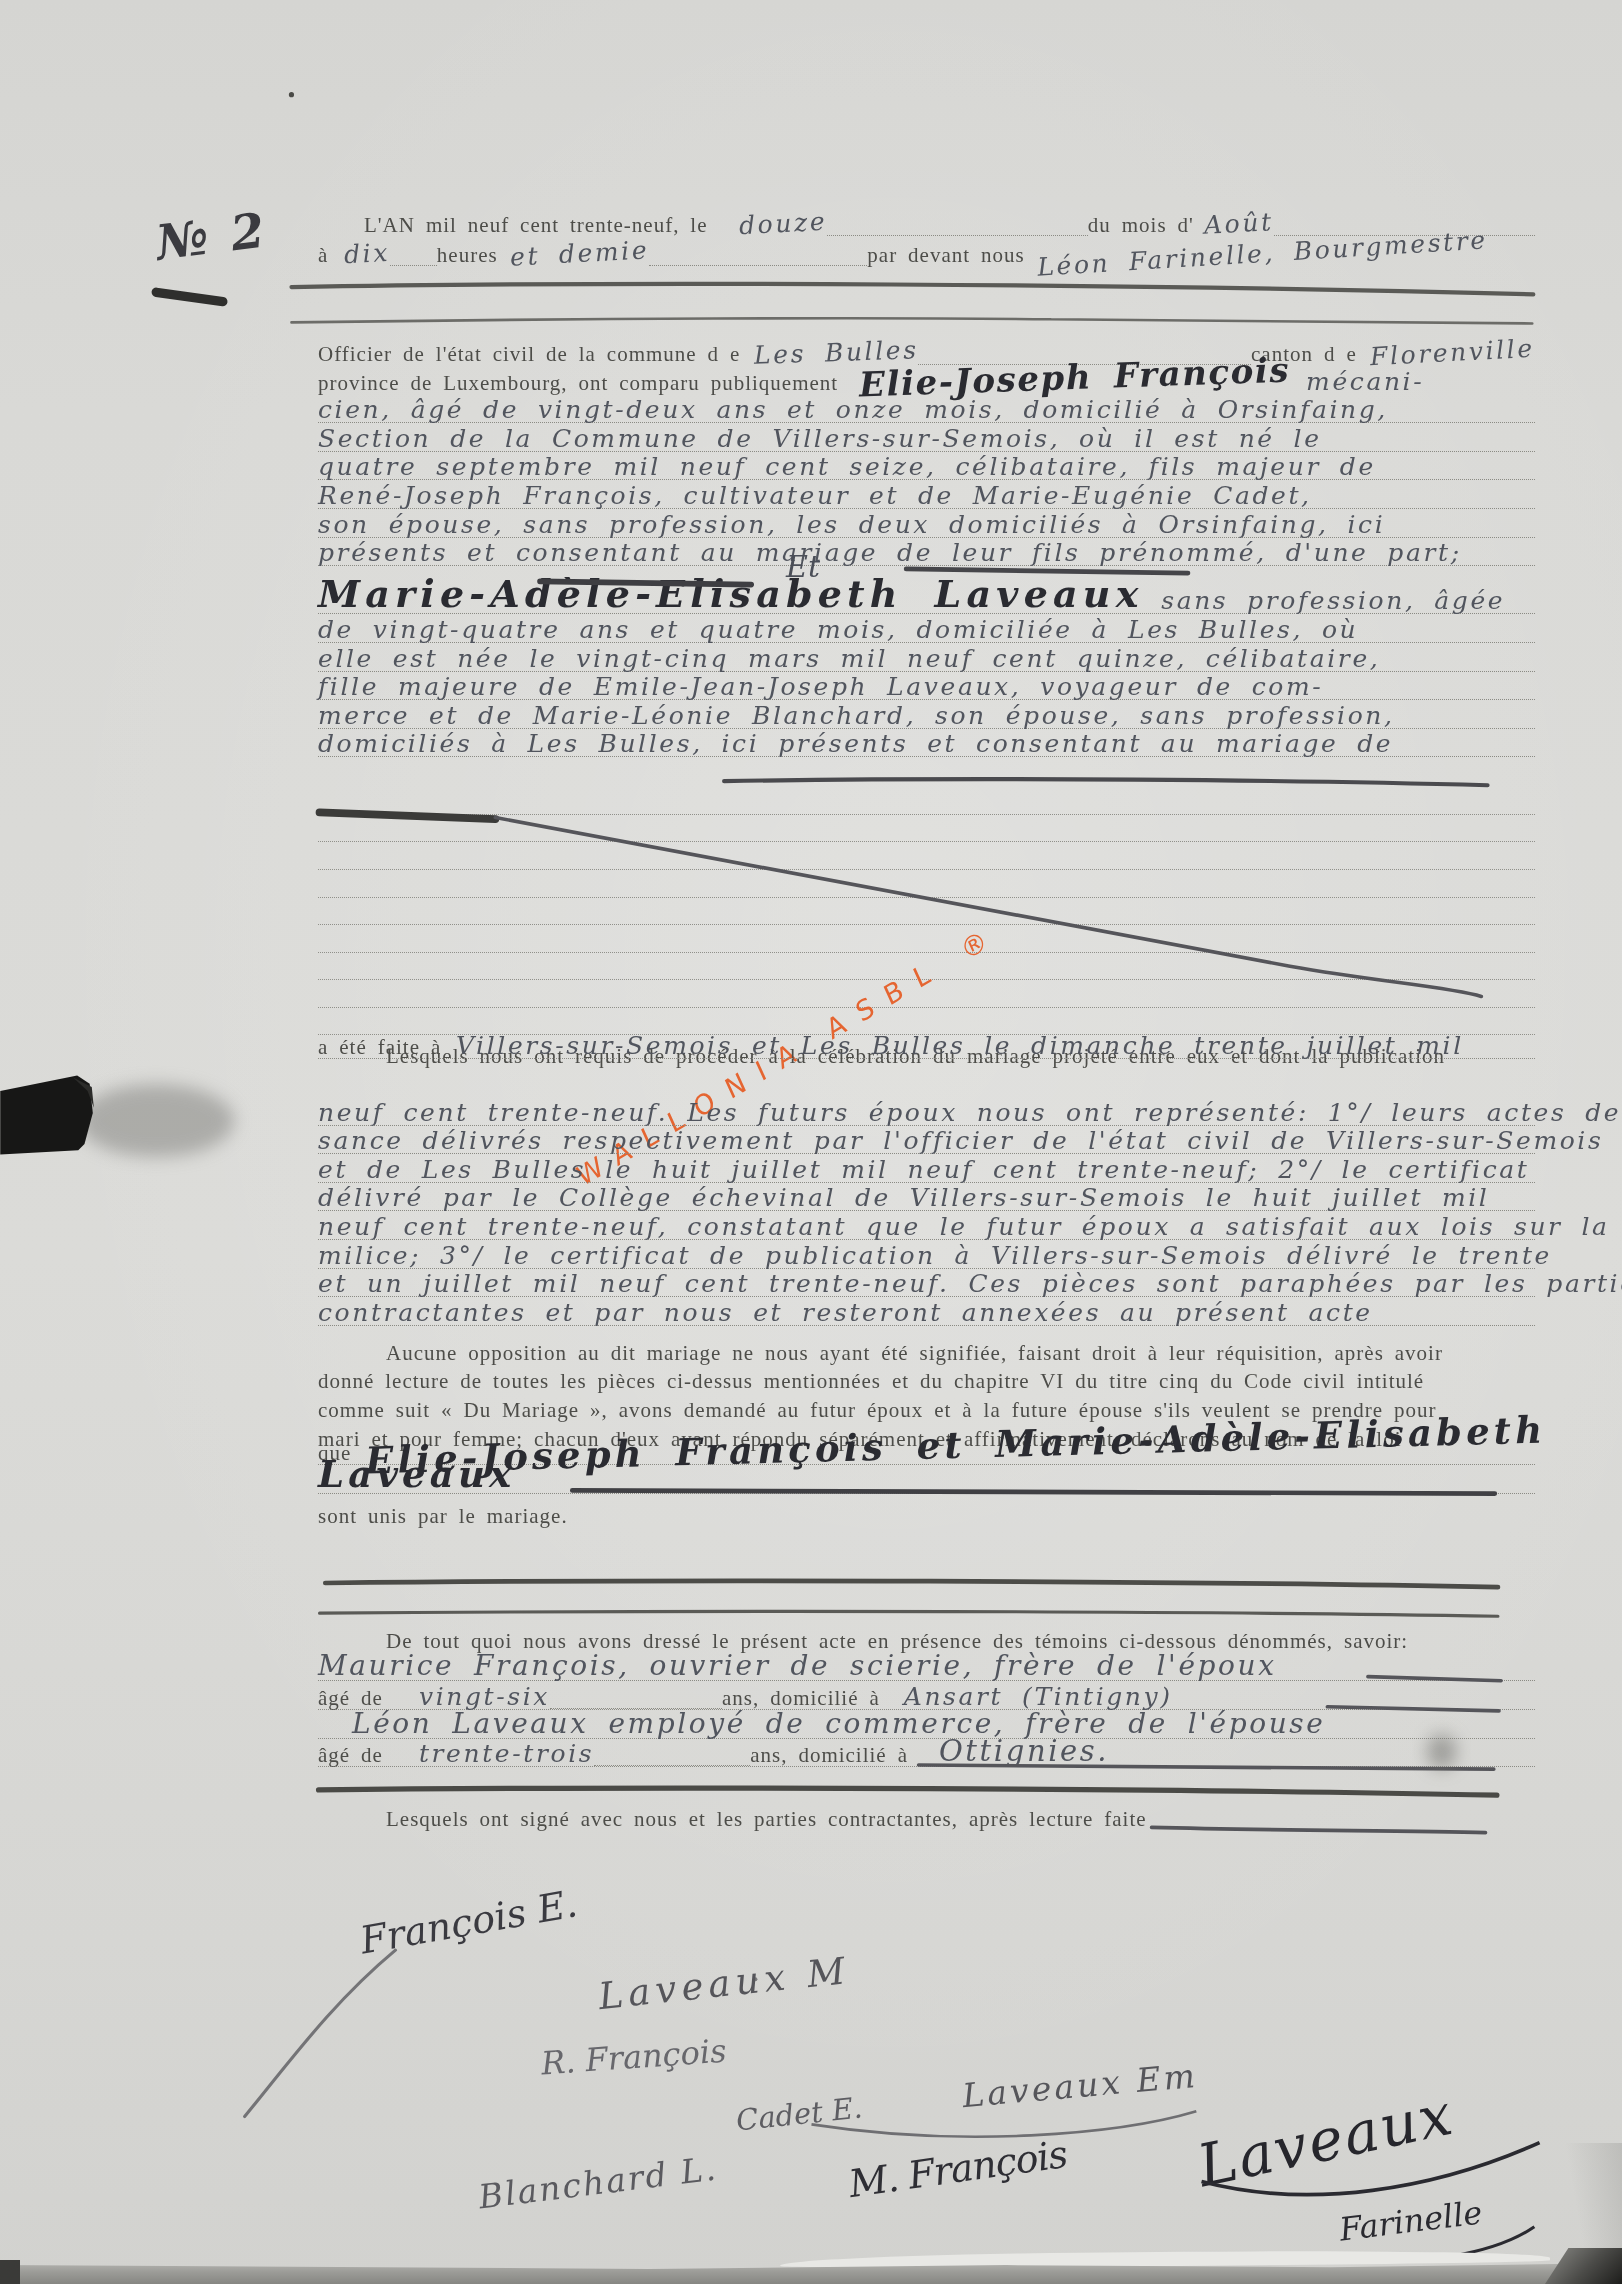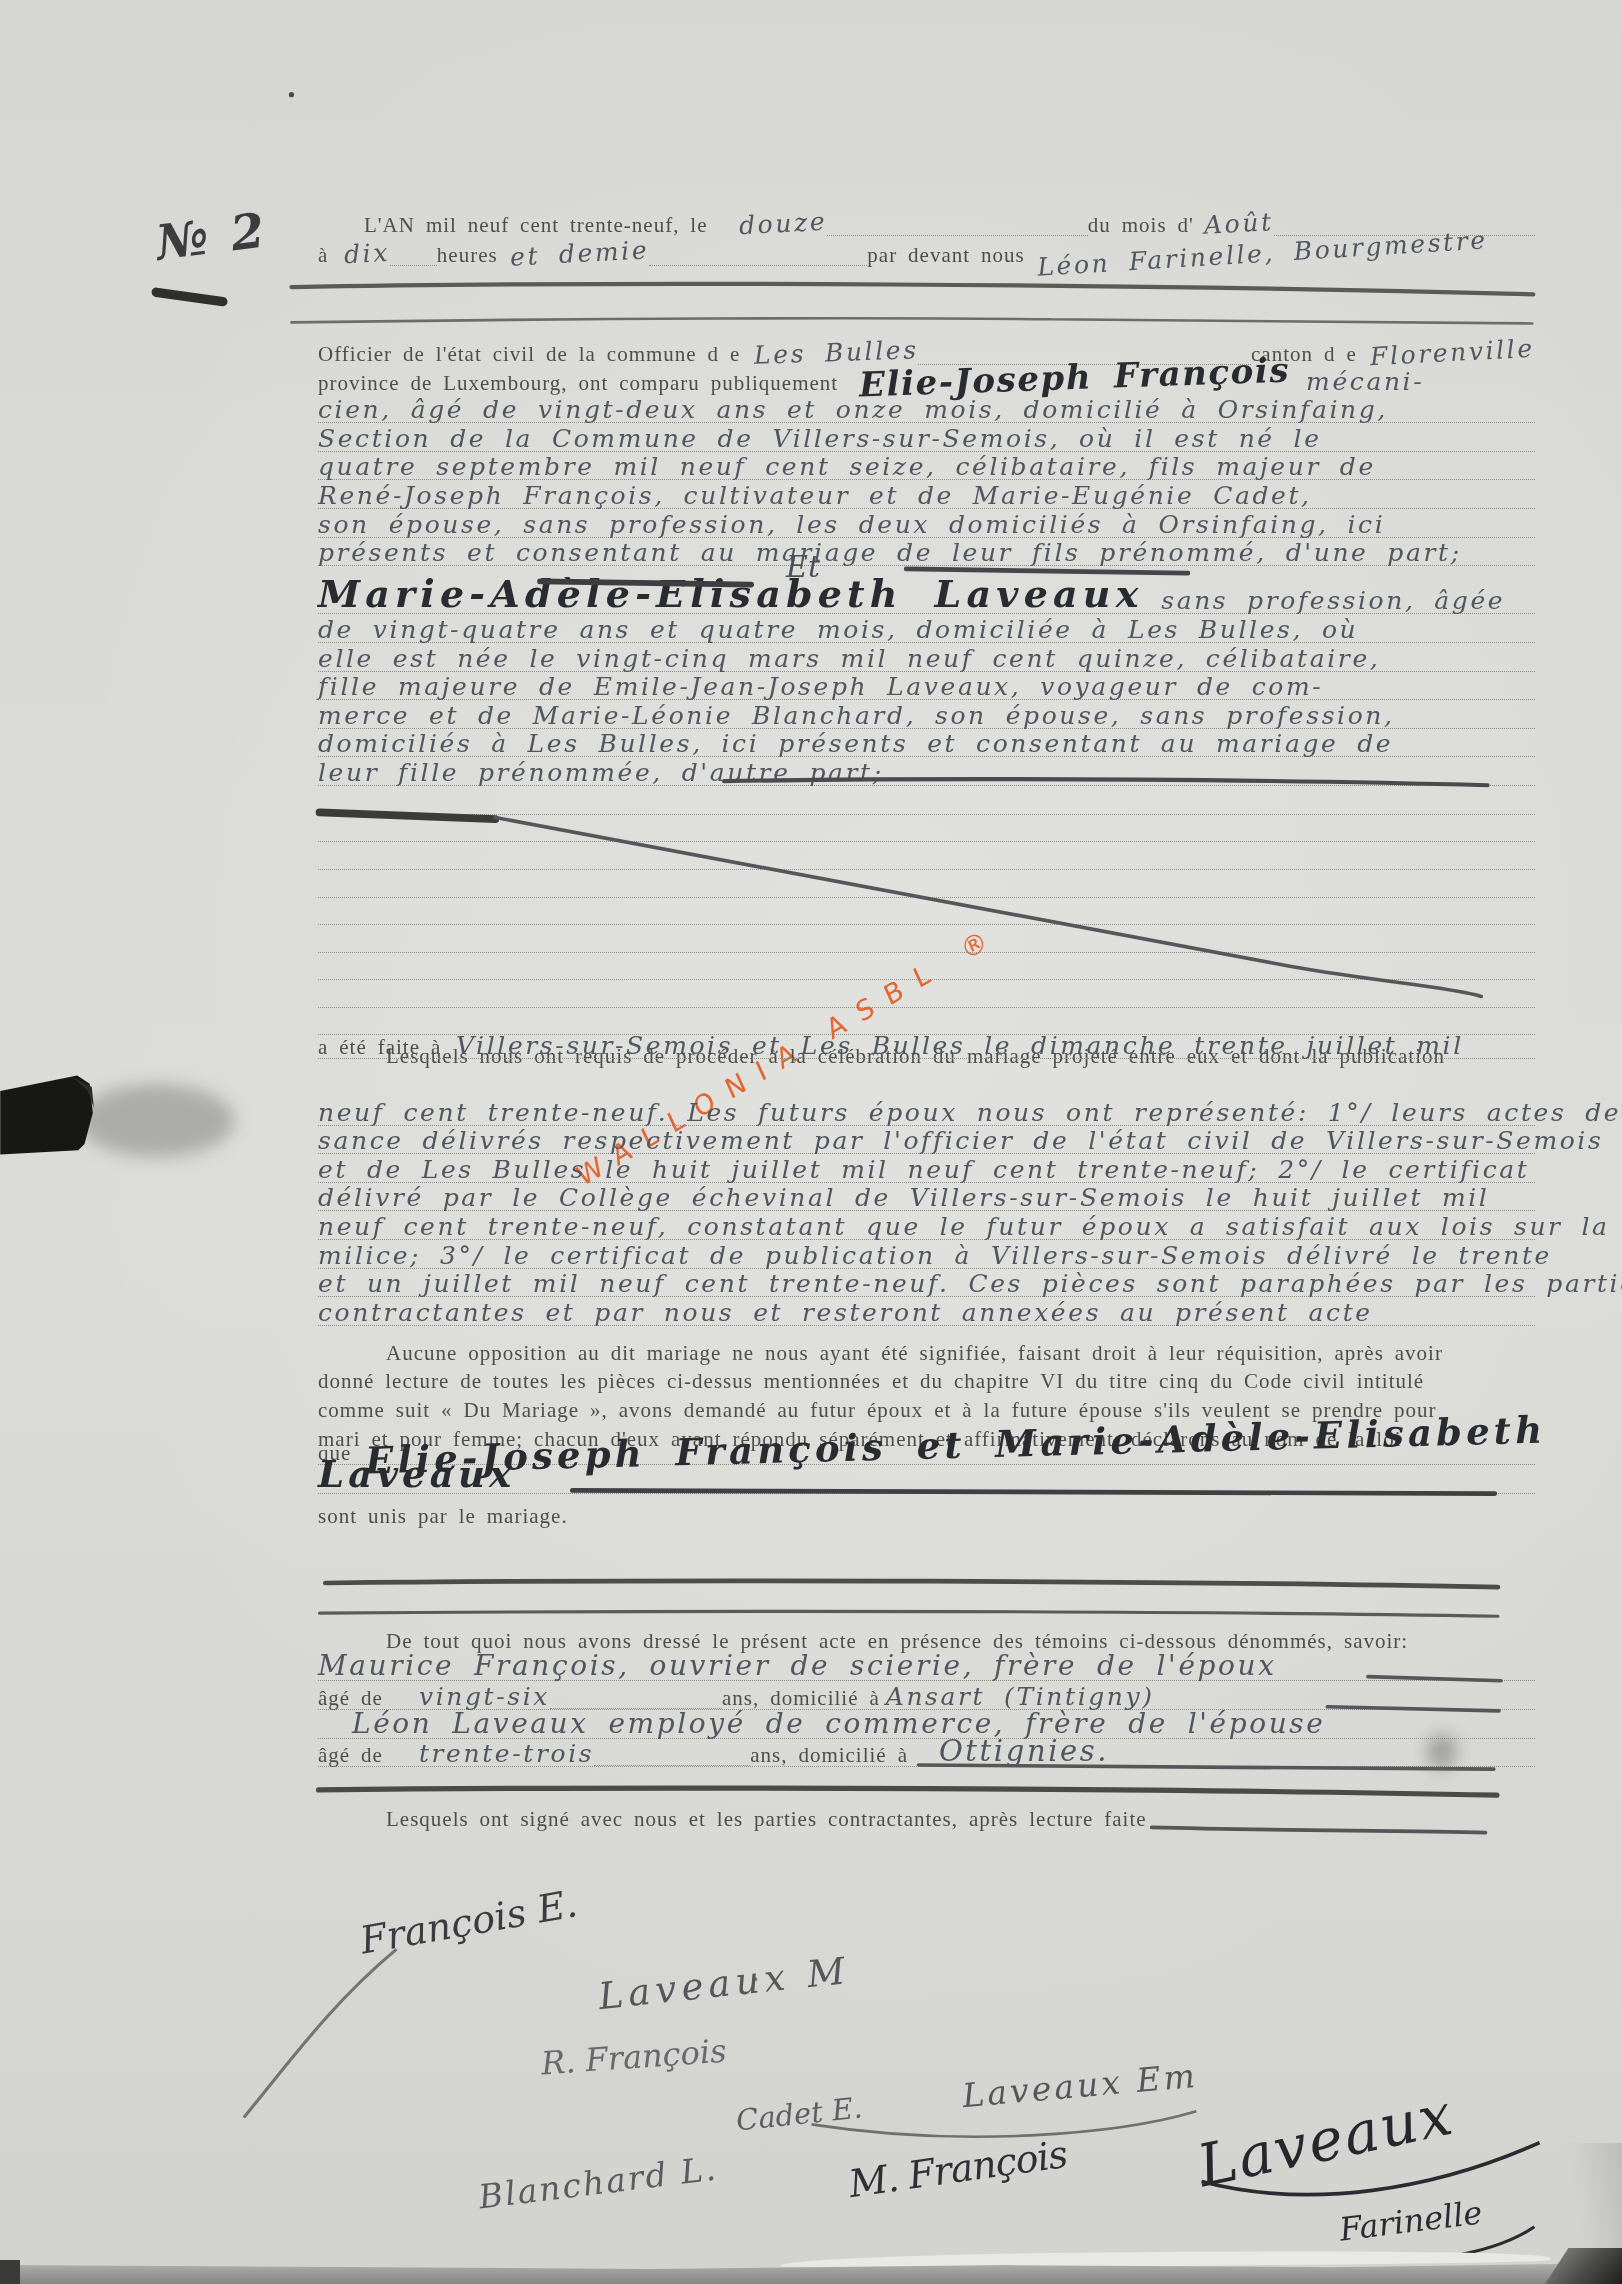--- a/index.html
+++ b/index.html
@@ -126,23 +126,20 @@
     </div>
   <div class="row uline" style="top:641px">
       <span class="hw">elle est née le vingt-cinq mars mil neuf cent quinze, célibataire,</span>
     </div>
   <div class="row uline" style="top:698px">
       <span class="hw">merce et de Marie-Léonie Blanchard, son épouse, sans profession,</span>
     </div>
   <div class="row uline" style="top:726px">
       <span class="hw">domiciliés à Les Bulles, ici présents et consentant au mariage de</span>
     </div>
-  <div class="row uline" style="top:755px">
-      <span class="hw">leur fille prénommée, d'autre part;</span>
-    </div>
 
   <div class="bl" style="top:814px"></div>
   <div class="bl" style="top:841px"></div>
   <div class="bl" style="top:869px"></div>
   <div class="bl" style="top:897px"></div>
   <div class="bl" style="top:924px"></div>
   <div class="bl" style="top:952px"></div>
   <div class="bl" style="top:979px"></div>
   <div class="bl" style="top:1007px"></div>
   <div class="bl" style="top:1034px"></div>
@@ -197,21 +194,21 @@
   <div class="pline p small-ind" style="top:1631px">De tout quoi nous avons dressé le présent acte en présence des témoins ci-dessous dénommés, savoir:</div>
 
   <div class="row uline" style="top:1650px">
     <span class="hw" style="font-size:28px">Maurice François, ouvrier de scierie, frère de l'époux</span>
   </div>
   <div class="row uline" style="top:1679px">
     <span class="p">âgé de</span>
     <span class="hw" style="margin-left:36px">vingt-six</span>
     <span class="dots" style="max-width:172px"></span>
     <span class="p">ans, domicilié à</span>
-    <span class="hw" style="margin-left:6px">Ansart (Tintigny)</span>
+    <span class="hw" style="margin-left:24px">Ansart (Tintigny)</span>
   </div>
   <div class="row uline" style="top:1708px">
     <span class="hw" style="font-size:28px;margin-left:34px">Léon Laveaux employé de commerce, frère de l'épouse</span>
   </div>
   <div class="row uline" style="top:1736px">
     <span class="p">âgé de</span>
     <span class="hw" style="margin-left:36px">trente-trois</span>
     <span class="dots" style="max-width:156px"></span>
     <span class="p">ans, domicilié à</span>
     <span class="hw" style="margin-left:31px;font-size:29px">Ottignies.</span>

